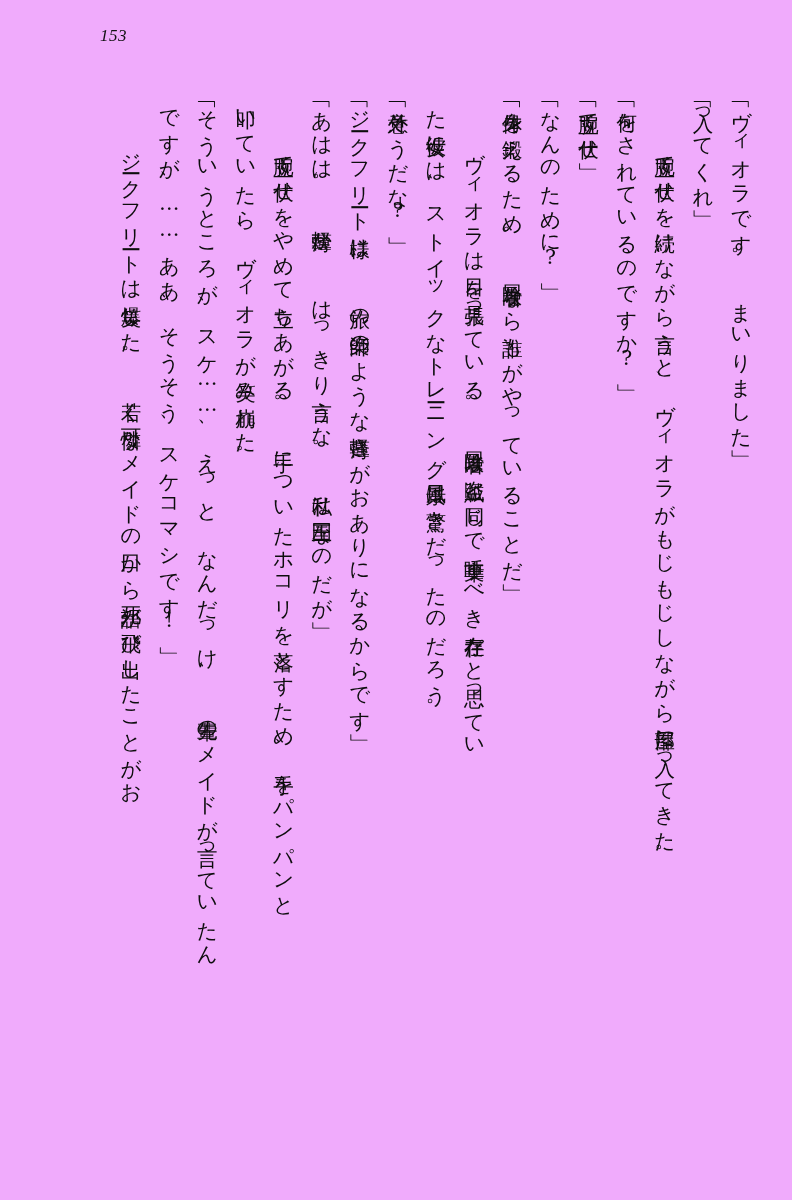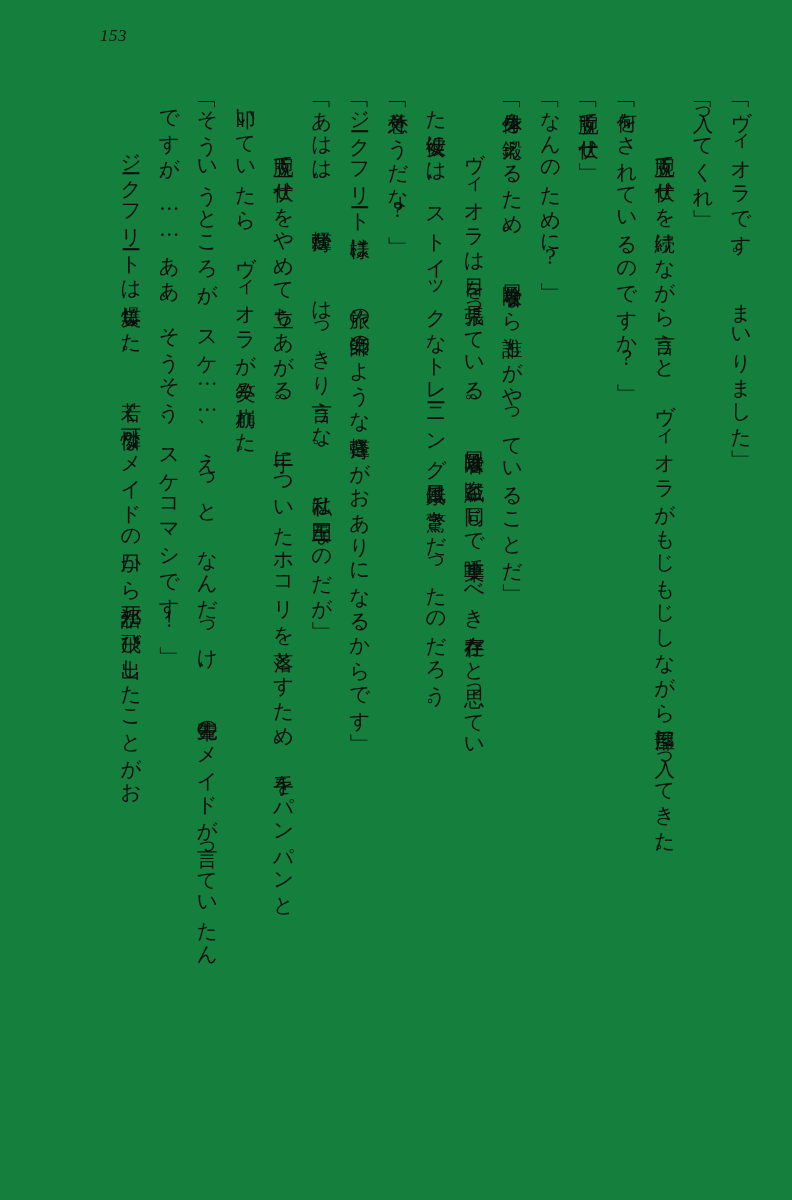--- a/index.html
+++ b/index.html
@@ -8,21 +8,21 @@
     background: #ffffff;
   }
   body {
     font-family: "Liberation Serif", "DejaVu Serif", serif;
     color: #111111;
   }
   .page {
     position: relative;
     width: 792px;
     height: 1200px;
-    background: #15803d;
+    background: #f0abfc;
     overflow: hidden;
     box-sizing: border-box;
   }
   .page-number {
     position: absolute;
     top: 26px;
     left: 100px;
     font-size: 17px;
     font-style: italic;
     font-family: "Liberation Serif", "DejaVu Serif", serif;

